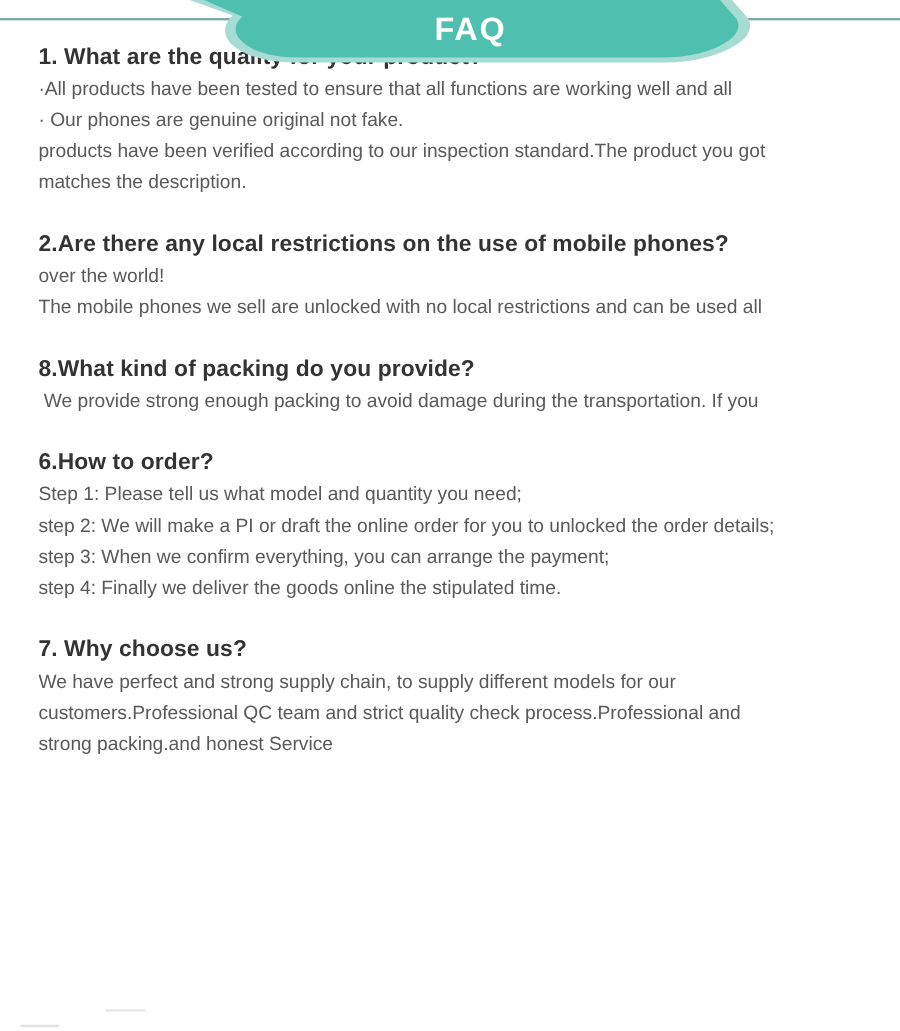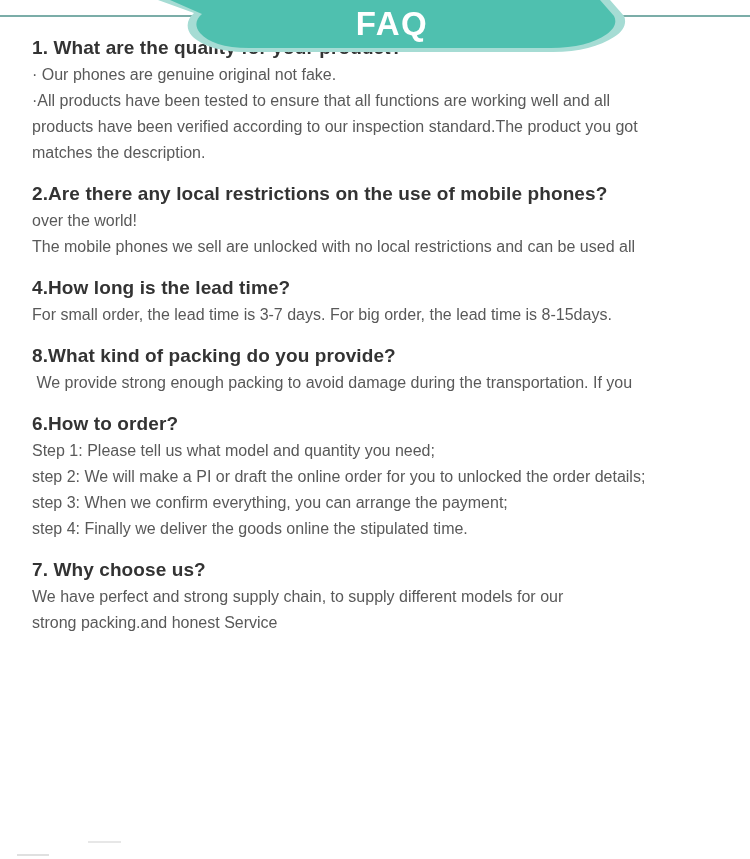--- a/index.html
+++ b/index.html
@@ -14,27 +14,27 @@
 
   
   .header { position: absolute; top: 0; left: 0; width: 750px; height: 56px; }
   .divider-line {
     position: absolute; top: 15px; left: 0; width: 750px; height: 2px;
     background: var(--divider, #7bada8); z-index: 1;
   }
   .banner-svg { position: absolute; top: 0; left: 0; z-index: 2; }
   .banner-title {
     position: absolute; top: 9px; left: 170px; width: 444px; z-index: 3;
-    text-align: center; color: #ffffff; font-size: 33px; font-weight: bold;
+    text-align: center; color: #ffffff; font-size: 27px; font-weight: bold;
     letter-spacing: 1.5px; line-height: 30px;
   }
 
   
   .content { position: relative; padding: 36px 36px 0 32px; }
-  .faq-section { margin-top: 16px; }
+  .faq-section { margin-top: 26px; }
   .faq-section:first-child { margin-top: 0; }
   .faq-question {
     margin: 0 0 2px 0;
     font-size: 19px; font-weight: bold; line-height: 24px;
     color: var(--heading-text, #333333);
     letter-spacing: 0.1px;
   }
   .faq-answer { margin: 0; }
   .ans-line {
     margin: 0;
@@ -59,42 +59,36 @@
       <path d="M158 0 L610 0 L624 16 C627 23 624 31 614 37 C600 46 579 52 553 52 L246 52 C219 52 201 45 192 36 C185 28 187 19 194 13 Z" fill="#a6dcd4"></path>
       <path d="M170 0 L600 0 L614 16 C617 22 615 28 607 34 C594 43 575 48 551 48 L249 48 C224 48 208 42 200 33 C194 26 196 19 202 14 Z" fill="#4fc0af"></path>
     </svg>
     <div class="banner-title">FAQ</div>
   </div>
 
   <div class="content">
   <div class="faq-section">
     <h2 class="faq-question">1. What are the quality for your product?</h2>
     <div class="faq-answer">
+          <p class="ans-line">·All products have been tested to ensure that all functions are working well and all</p>
           <p class="ans-line">· Our phones are genuine original not fake.</p>
-          <p class="ans-line">·All products have been tested to ensure that all functions are working well and all</p>
           <p class="ans-line">products have been verified according to our inspection standard.The product you got</p>
           <p class="ans-line">matches the description.</p>
         </div>
   </div>
 
   <div class="faq-section">
     <h2 class="faq-question">2.Are there any local restrictions on the use of mobile phones?</h2>
     <div class="faq-answer">
           <p class="ans-line">over the world!</p>
           <p class="ans-line">The mobile phones we sell are unlocked with no local restrictions and can be used all</p>
         </div>
   </div>
 
 
-  <div class="faq-section">
-    <h2 class="faq-question">4.How long is the lead time?</h2>
-    <div class="faq-answer">
-          <p class="ans-line">For small order, the lead time is 3-7 days. For big order, the lead time is 8-15days.</p>
-        </div>
-  </div>
 
   <div class="faq-section">
     <h2 class="faq-question">8.What kind of packing do you provide?</h2>
     <div class="faq-answer">
           <p class="ans-line"> We provide strong enough packing to avoid damage during the transportation. If you</p>
         </div>
   </div>
 
   <div class="faq-section">
     <h2 class="faq-question">6.How to order?</h2>
@@ -103,20 +97,21 @@
           <p class="ans-line">step 2: We will make a PI or draft the online order for you to unlocked the order details;</p>
           <p class="ans-line">step 3: When we confirm everything, you can arrange the payment;</p>
           <p class="ans-line">step 4: Finally we deliver the goods online the stipulated time.</p>
         </div>
   </div>
 
   <div class="faq-section">
     <h2 class="faq-question">7. Why choose us?</h2>
     <div class="faq-answer">
           <p class="ans-line">We have perfect and strong supply chain, to supply different models for our</p>
+          <p class="ans-line">customers.Professional QC team and strict quality check process.Professional and</p>
           <p class="ans-line">strong packing.and honest Service</p>
         </div>
   </div>
 </div>
 
   <div class="artifact-dash d1"></div>
   <div class="artifact-dash d2"></div>
 
 </div>
 

